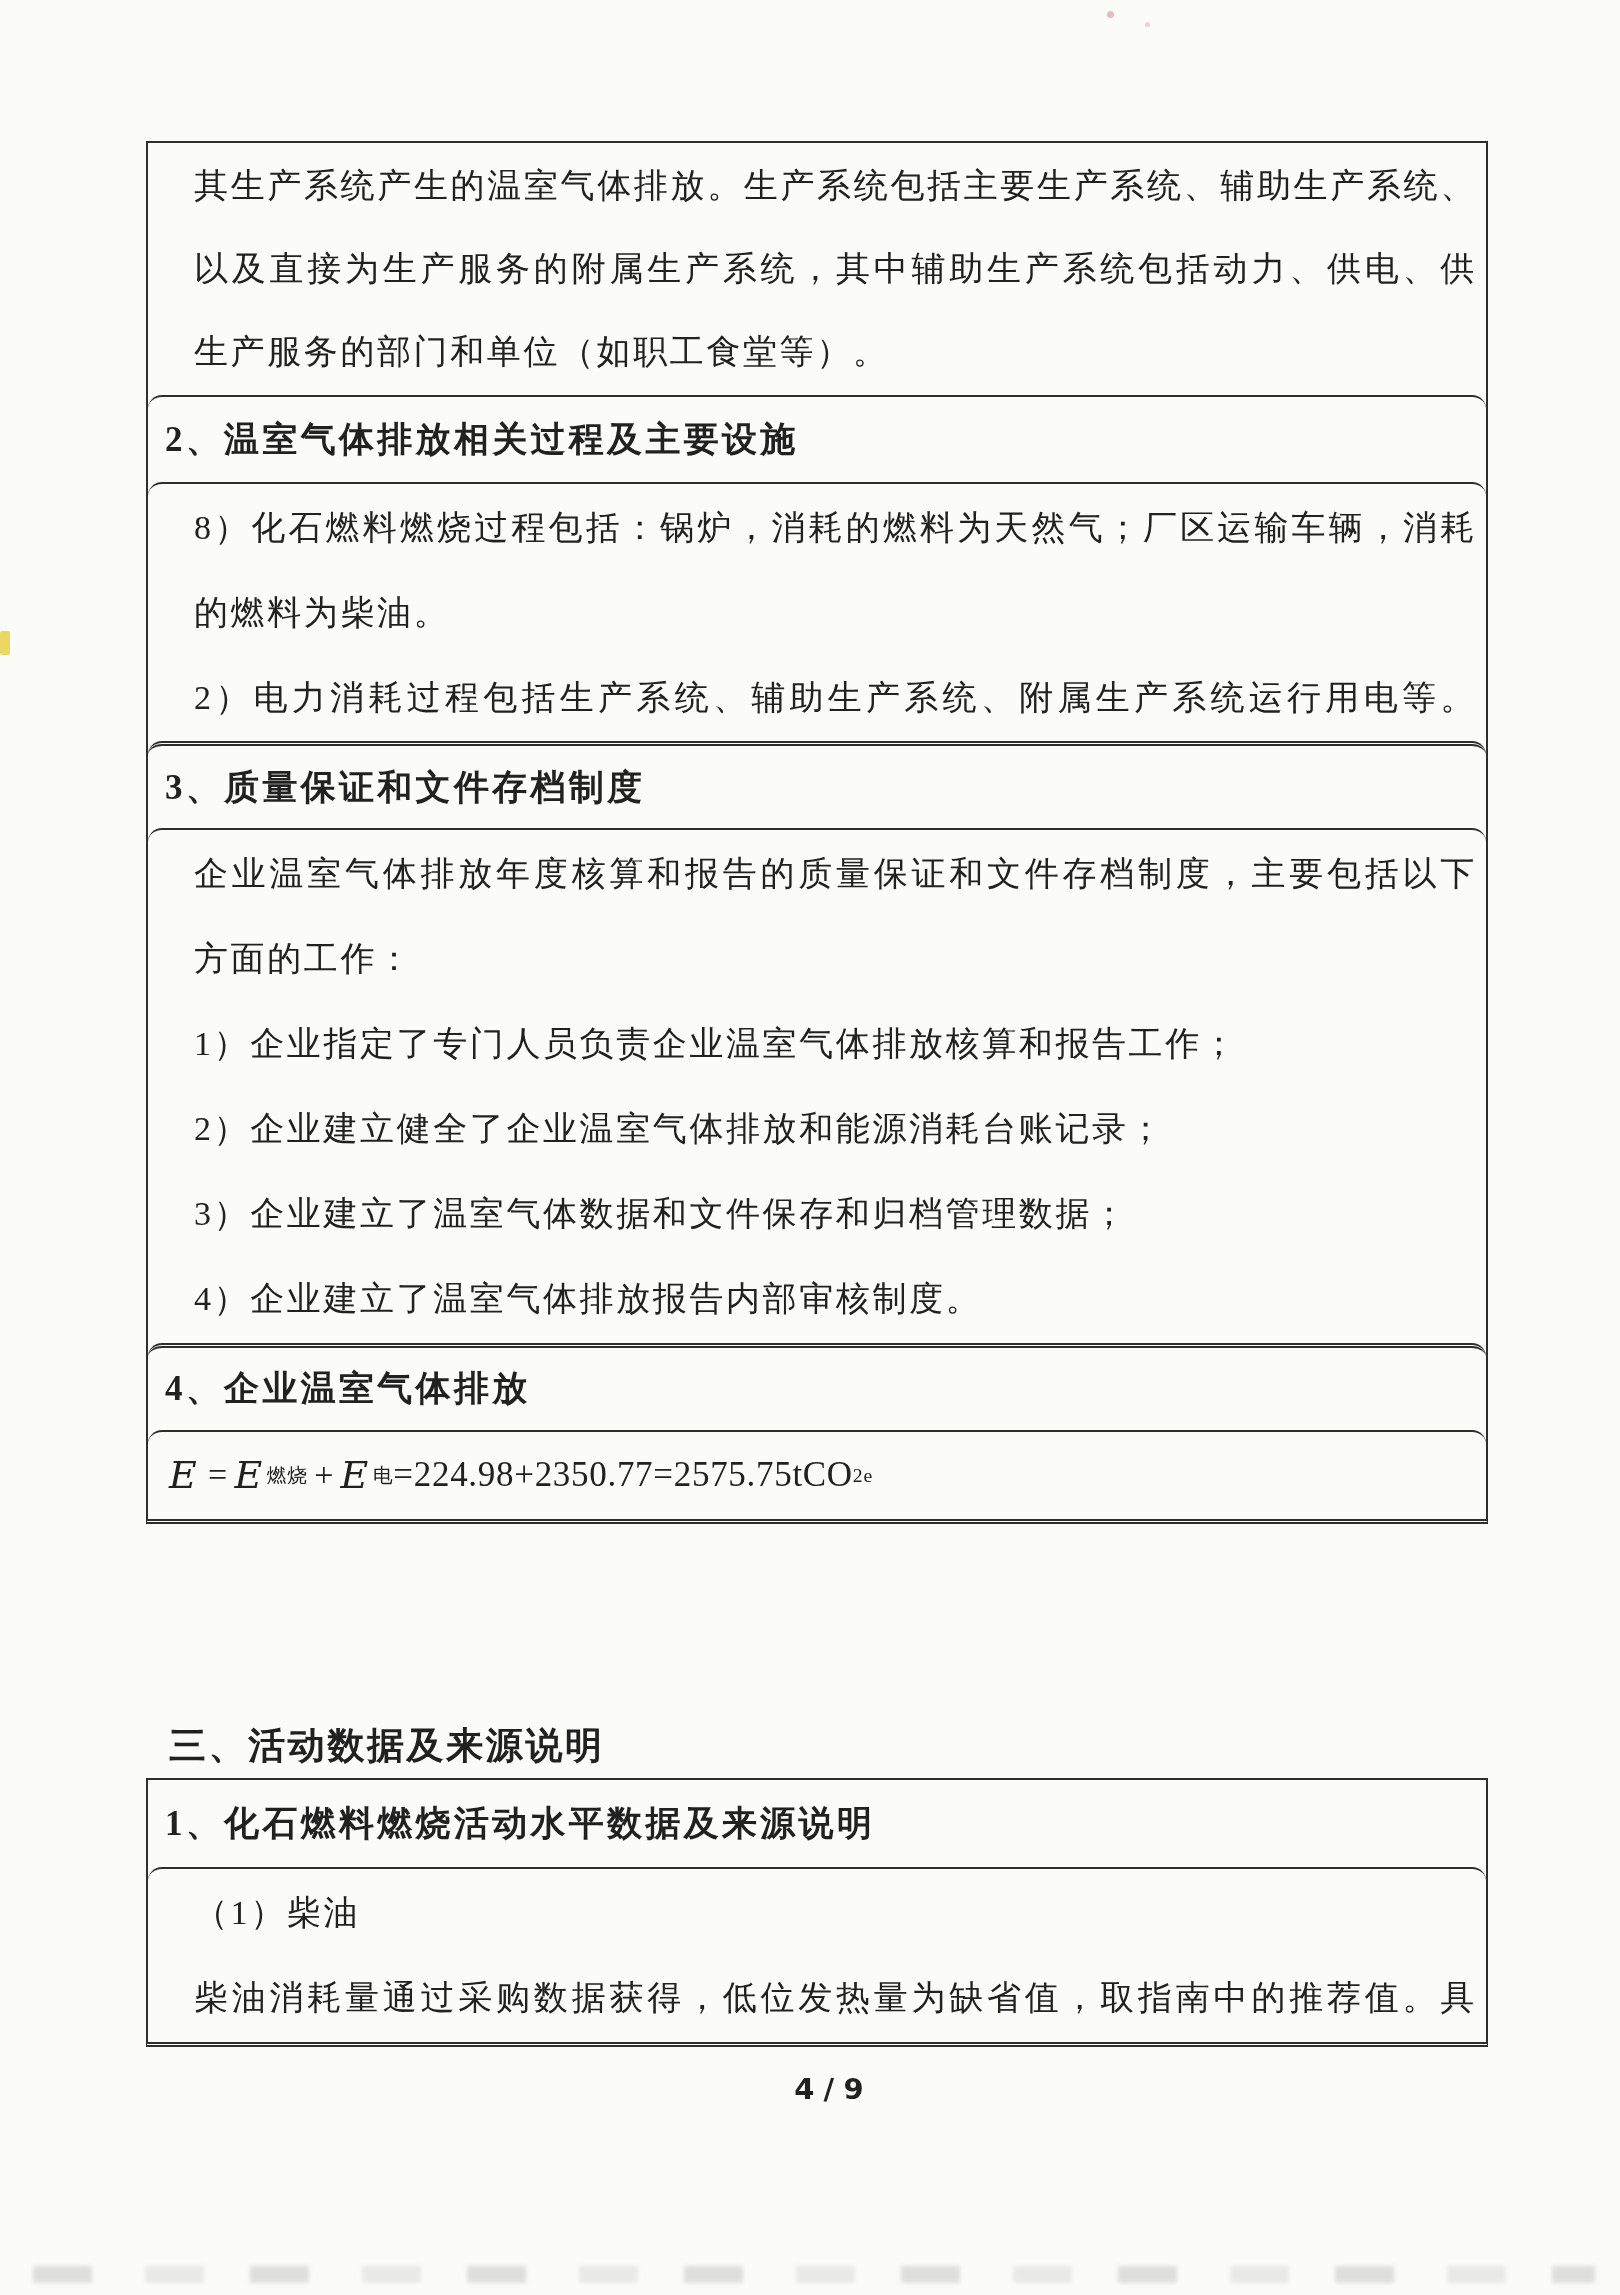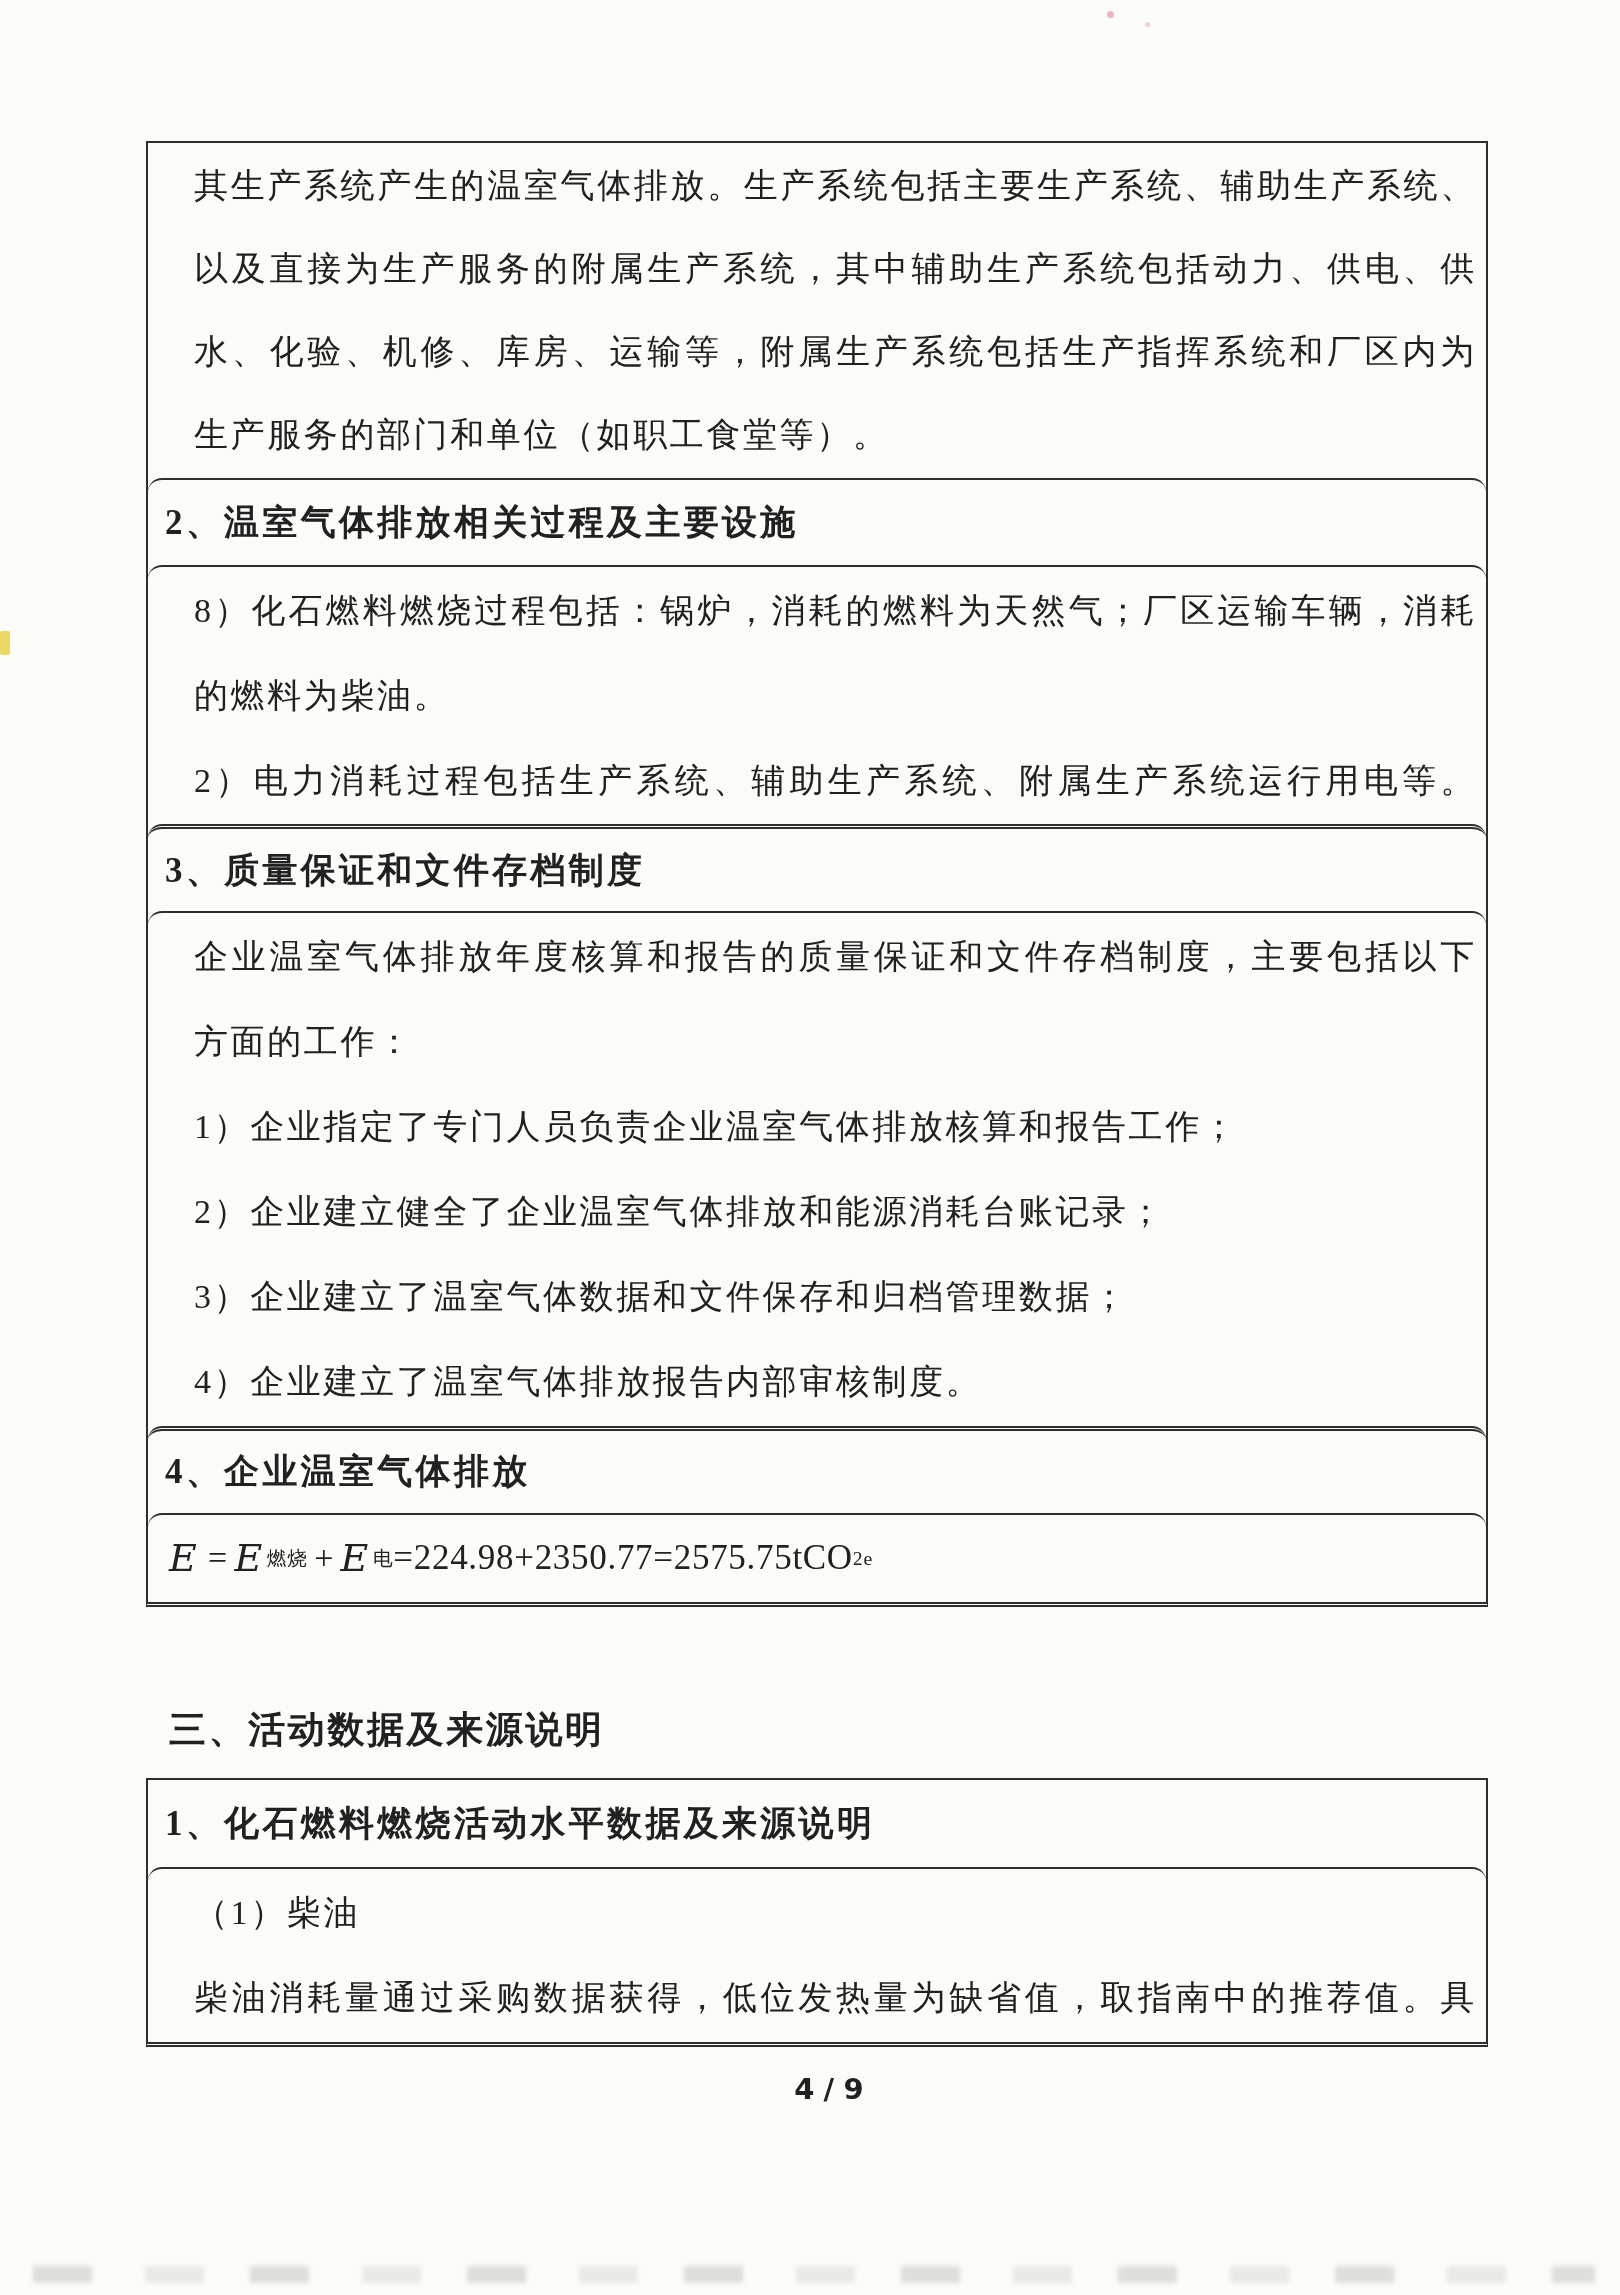--- a/index.html
+++ b/index.html
@@ -46,21 +46,21 @@
   .frow .fvar{
     font-style:italic;font-size:38px;
     font-family:"DejaVu Serif","Liberation Serif",serif;
     margin-right:3.9px;
   }
   .frow .fop{margin:0 6.6px;}
   .frow sub{font-size:19.7px;letter-spacing:0.7px;line-height:0;vertical-align:-9.2px;}
   .frow .ftail{font-size:35px;letter-spacing:0.7px;text-align:center;}
   .free-heading{
     position:absolute;left:169px;top:1705px;height:66px;
-    display:flex;align-items:flex-start;
+    display:flex;align-items:flex-end;
     font-size:37px;font-weight:700;letter-spacing:2.6px;
   }
   .footer{
     position:absolute;left:0;top:2069px;width:1641px;height:39px;
     display:flex;align-items:center;justify-content:center;
     font-family:"DejaVu Sans","Liberation Sans",sans-serif;
     font-weight:700;font-size:29px;letter-spacing:9.2px;
     padding-left:26px; 
   }
   
@@ -81,21 +81,20 @@
   }
 </style>
 </head>
 <body>
 
 <div class="tbl" id="tbl1">
 
   <div class="row content r1">
     <span class="line just">其生产系统产生的温室气体排放。生产系统包括主要生产系统、辅助生产系统、</span>
     <span class="line just">以及直接为生产服务的附属生产系统，其中辅助生产系统包括动力、供电、供</span>
-    <span class="line just">水、化验、机修、库房、运输等，附属生产系统包括生产指挥系统和厂区内为</span>
     <span class="line">生产服务的部门和单位（如职工食堂等）。</span>
   </div>
 
   <div class="row hrow">
     <span>2、温室气体排放相关过程及主要设施</span>
   </div>
 
   <div class="row content">
     <span class="line just">8）化石燃料燃烧过程包括：锅炉，消耗的燃料为天然气；厂区运输车辆，消耗</span>
     <span class="line">的燃料为柴油。</span>

